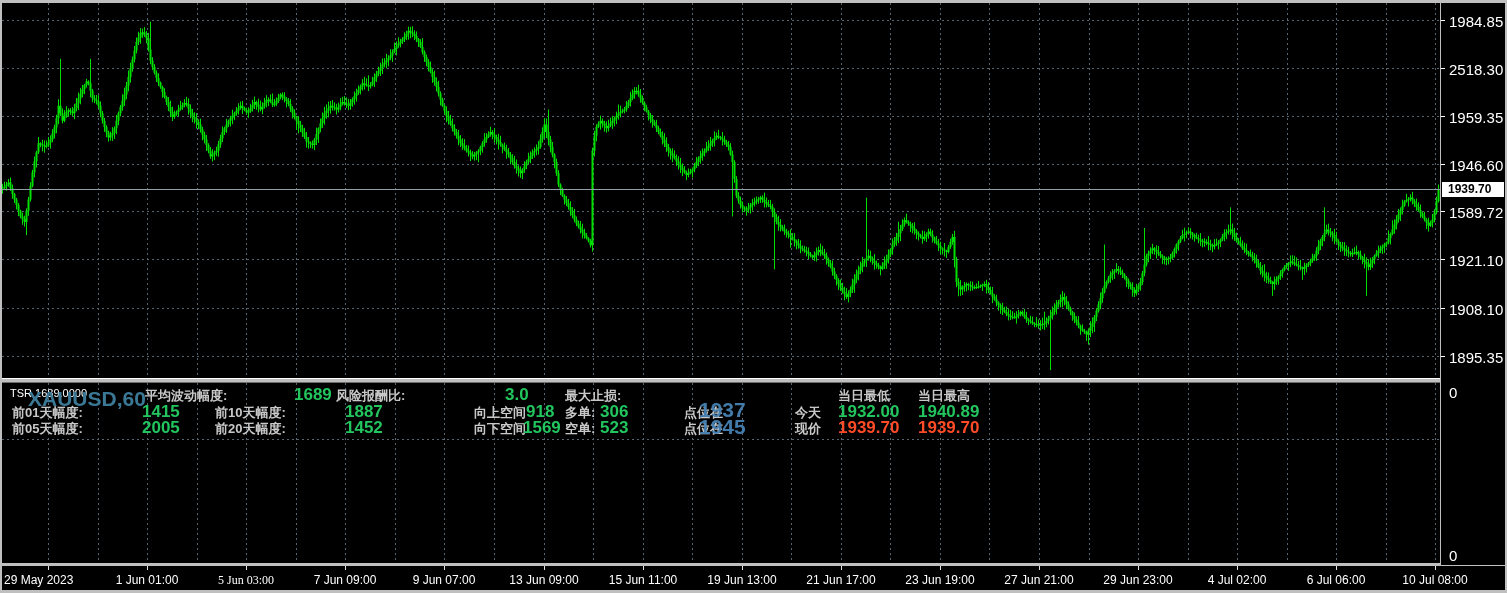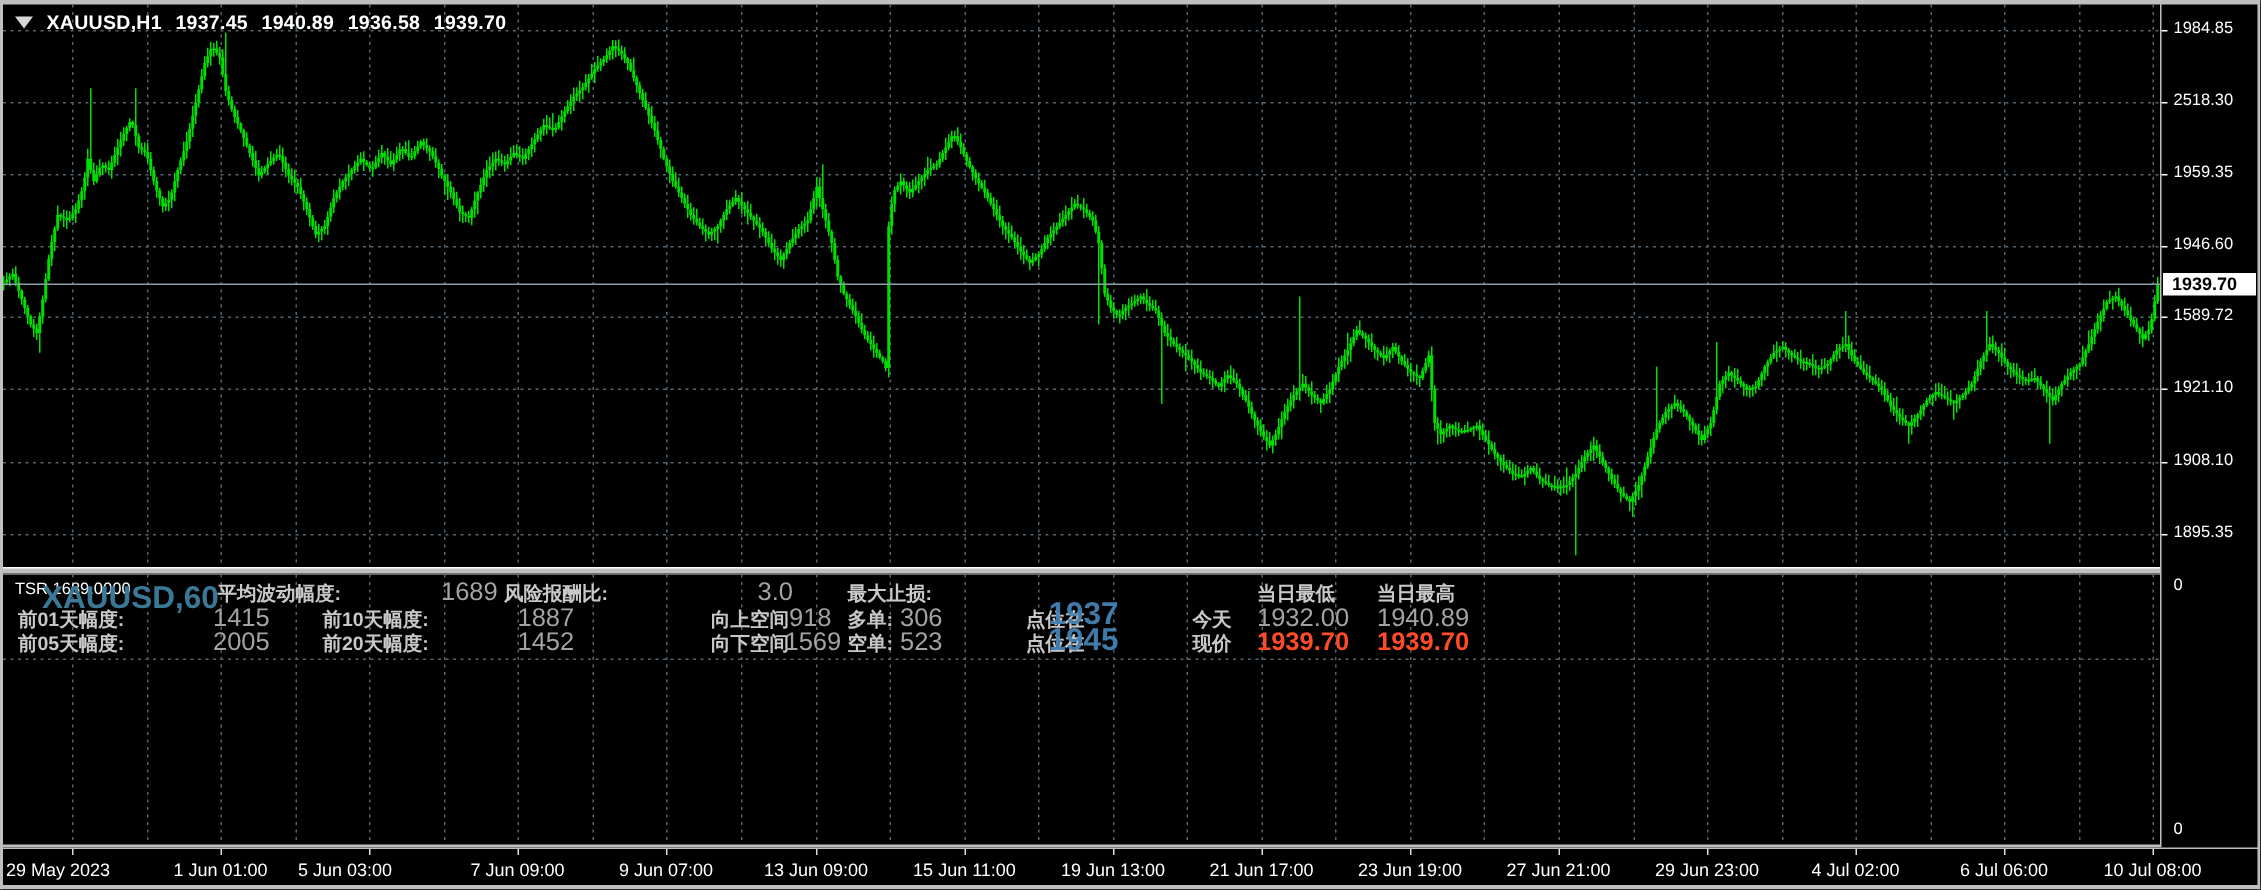--- a/index.html
+++ b/index.html
@@ -11,29 +11,29 @@
                letter-spacing:.2px;white-space:nowrap;z-index:5;}
   .ohlc-header span{margin-right:9px;}
   .tri{display:inline-block;width:0;height:0;border-left:6px solid transparent;
        border-right:6px solid transparent;border-top:8px solid #D8D8D8;margin-right:8px;}
   .splitter{position:absolute;left:2px;top:378px;width:1438px;height:5px;background:#BFBFBF;
             border-top:1px solid #FFF;border-bottom:1px solid #6E6E6E;box-sizing:border-box;z-index:6;}
   .subwindow{position:absolute;left:2px;top:383px;width:1438px;height:180px;background:#000;
              border-bottom:2px solid #BFBFBF;box-sizing:content-box;overflow:hidden;}
   .sub-label{position:absolute;white-space:nowrap;}
   .lbl{color:#C8C8C8;font-size:13px;font-weight:bold;}
-  .val{color:#a3a3a3;font-size:17px;font-weight:normal;}
+  .val{color:#22c55e;font-size:17px;font-weight:bold;}
   .val-red{color:#FF4B28;font-size:17px;font-weight:bold;}
   .val-blue{color:#4682B4;font-size:21px;font-weight:bold;opacity:.95;}
   .watermark{position:absolute;left:26px;top:4px;color:#3A7895;font-size:21px;font-weight:bold;
              z-index:2;white-space:nowrap;}
   .tsr{position:absolute;left:8px;top:4px;color:#FFF;font-size:11px;z-index:1;white-space:nowrap;}
   .price-axis{position:absolute;left:1440px;top:0;width:65px;height:565px;background:#000;
               border-left:1px solid #BFBFBF;z-index:10;}
-  .pa-label{position:absolute;left:8px;color:#FFF;font-size:11px;white-space:nowrap;}
+  .pa-label{position:absolute;left:8px;color:#FFF;font-size:15px;white-space:nowrap;}
   .pa-tick{position:absolute;left:0;width:4px;height:1px;background:#FFF;}
   .pa-current{position:absolute;left:1px;width:56px;height:15px;background:#FFF;color:#000;
               font-size:12px;font-weight:bold;text-align:left;padding-left:6px;line-height:15px;z-index:11;}
   .time-axis{position:absolute;left:0;top:565px;width:1507px;height:25px;background:#000;
              border-top:1px solid #BFBFBF;z-index:12;}
   .ta-label{position:absolute;top:7px;color:#FFF;font-size:12px;white-space:nowrap;transform:translateX(-50%);}
   .ta-label.first{transform:none;}
   .ta-tick{position:absolute;top:0;width:1px;height:4px;background:#E0E0E0;}
   .logo{position:absolute;right:3px;top:3px;display:flex;align-items:center;gap:5px;margin-top:32px;}
   .logo-text{color:#8C1D12;font-size:15px;font-weight:bold;font-family:"Liberation Serif", serif;}
@@ -80,23 +80,20 @@
         <line x1="0" y1="113.5" x2="1438" y2="113.5" stroke="#56656F" stroke-width="1" stroke-dasharray="2 3"></line>
         <line x1="0" y1="161.5" x2="1438" y2="161.5" stroke="#56656F" stroke-width="1" stroke-dasharray="2 3"></line>
         <line x1="0" y1="208.5" x2="1438" y2="208.5" stroke="#56656F" stroke-width="1" stroke-dasharray="2 3"></line>
         <line x1="0" y1="256.5" x2="1438" y2="256.5" stroke="#56656F" stroke-width="1" stroke-dasharray="2 3"></line>
         <line x1="0" y1="305.5" x2="1438" y2="305.5" stroke="#56656F" stroke-width="1" stroke-dasharray="2 3"></line>
         <line x1="0" y1="353.5" x2="1438" y2="353.5" stroke="#56656F" stroke-width="1" stroke-dasharray="2 3"></line>
         <path d="M0.5 180.9V190.6M2.5 178.7V187.2M4.5 179.0V187.8M6.5 176.0V183.8M8.5 174.5V187.9M10.5 181.5V195.7M12.5 189.9V200.1M14.5 194.9V206.4M16.5 200.1V213.1M18.5 206.7V215.3M20.5 209.7V221.7M22.5 212.7V223.7M24.5 205.4V232.1M26.5 193.9V212.8M28.5 179.2V198.6M30.5 166.9V184.4M32.5 153.5V174.3M34.5 147.8V164.5M36.5 134.0V151.0M38.5 139.2V144.3M40.5 136.9V148.4M42.5 137.4V149.7M44.5 137.6V145.4M46.5 133.9V144.1M48.5 132.4V145.6M50.5 126.3V139.3M52.5 121.7V135.5M54.5 111.8V130.2M56.5 96.2V121.2M58.5 55.9V112.9M60.5 105.4V120.4M62.5 107.2V119.2M64.5 103.2V114.9M66.5 105.3V113.7M68.5 105.1V112.0M70.5 104.1V113.1M72.5 100.8V116.2M74.5 94.9V108.4M76.5 89.5V107.1M78.5 84.9V101.3M80.5 81.9V94.4M82.5 80.9V91.2M84.5 75.8V84.6M86.5 77.3V82.4M88.5 55.9V94.2M90.5 85.9V99.3M92.5 92.1V100.1M94.5 92.0V101.4M96.5 92.3V105.5M98.5 98.4V114.3M100.5 108.0V120.5M102.5 115.0V128.8M104.5 122.2V134.2M106.5 127.7V138.6M108.5 128.7V137.7M110.5 124.1V137.9M112.5 123.4V135.9M114.5 112.1V131.2M116.5 108.5V122.2M118.5 101.9V113.4M120.5 91.3V107.7M122.5 84.8V102.9M124.5 79.0V96.2M126.5 67.5V88.3M128.5 59.6V79.7M130.5 53.6V68.7M132.5 43.0V59.4M134.5 34.5V50.5M136.5 28.8V42.0M138.5 25.0V40.8M140.5 25.7V34.9M142.5 24.1V34.0M144.5 28.1V40.2M146.5 29.9V48.5M148.5 18.8V61.2M150.5 54.2V67.1M152.5 61.1V71.5M154.5 67.3V78.9M156.5 70.4V82.9M158.5 78.5V85.8M160.5 82.7V94.8M162.5 85.2V95.5M164.5 92.7V102.0M166.5 94.1V108.1M168.5 97.6V114.2M170.5 103.6V118.0M172.5 107.6V115.9M174.5 107.5V112.8M176.5 101.8V113.7M178.5 97.9V107.6M180.5 99.4V106.9M182.5 96.1V104.3M184.5 93.8V103.6M186.5 95.4V111.6M188.5 101.3V115.2M190.5 106.0V119.2M192.5 109.2V120.6M194.5 110.1V125.5M196.5 116.3V126.0M198.5 115.7V129.6M200.5 123.8V137.4M202.5 128.7V140.4M204.5 132.1V147.9M206.5 140.3V150.3M208.5 144.1V155.9M210.5 146.2V158.5M212.5 147.6V157.2M214.5 143.7V153.2M216.5 137.8V153.7M218.5 131.9V144.9M220.5 123.4V139.1M222.5 123.6V132.0M224.5 115.8V130.0M226.5 116.6V124.0M228.5 112.8V123.5M230.5 106.7V121.2M232.5 108.8V117.2M234.5 104.1V112.8M236.5 100.3V111.6M238.5 98.5V106.8M240.5 97.9V111.0M242.5 103.6V108.2M244.5 104.7V111.4M246.5 104.4V114.8M248.5 100.8V109.8M250.5 96.8V108.5M252.5 93.6V106.0M254.5 97.6V106.8M256.5 95.7V109.4M258.5 97.7V108.4M260.5 99.2V111.2M262.5 94.8V105.6M264.5 92.2V104.4M266.5 94.4V103.0M268.5 91.4V100.2M270.5 90.5V104.0M272.5 95.9V103.8M274.5 94.4V103.1M276.5 90.9V99.9M278.5 90.1V96.4M280.5 89.4V97.2M282.5 89.2V99.4M284.5 94.0V104.4M286.5 95.0V103.2M288.5 95.9V108.9M290.5 103.1V115.6M292.5 106.4V116.4M294.5 112.8V127.0M296.5 113.1V130.3M298.5 117.9V129.1M300.5 121.8V133.8M302.5 124.8V136.0M304.5 129.0V144.6M306.5 134.0V145.6M308.5 138.4V145.0M310.5 137.5V145.7M312.5 134.9V147.1M314.5 124.6V142.1M316.5 124.3V139.9M318.5 115.5V129.3M320.5 109.5V124.9M322.5 103.8V121.6M324.5 101.4V115.8M326.5 98.6V114.3M328.5 98.0V110.6M330.5 97.1V107.5M332.5 99.4V107.6M334.5 100.8V111.5M336.5 99.6V109.5M338.5 95.1V107.2M340.5 93.9V102.5M342.5 93.1V102.6M344.5 94.3V105.1M346.5 95.8V107.2M348.5 96.0V106.7M350.5 94.4V103.8M352.5 88.5V101.7M354.5 85.6V98.7M356.5 82.4V91.8M358.5 81.5V91.4M360.5 76.1V87.5M362.5 73.7V86.6M364.5 75.3V83.7M366.5 72.3V88.0M368.5 79.2V85.5M370.5 73.8V83.3M372.5 70.4V84.1M374.5 67.9V78.9M376.5 63.7V73.2M378.5 59.8V73.0M380.5 55.4V71.0M382.5 55.1V64.3M384.5 50.8V65.3M386.5 52.2V63.3M388.5 46.3V57.3M390.5 46.4V58.9M392.5 39.5V50.2M394.5 38.4V52.5M396.5 34.3V44.9M398.5 35.8V44.4M400.5 34.2V41.0M402.5 29.3V39.0M404.5 27.8V37.2M406.5 23.6V36.7M408.5 23.8V35.2M410.5 23.3V34.2M412.5 27.3V37.2M414.5 28.5V39.2M416.5 35.0V43.9M418.5 36.2V45.0M420.5 35.2V51.5M422.5 47.3V58.9M424.5 51.5V63.4M426.5 56.1V68.4M428.5 58.5V70.4M430.5 66.1V79.9M432.5 67.7V82.6M434.5 74.3V88.4M436.5 77.8V93.5M438.5 88.4V102.5M440.5 94.6V103.9M442.5 101.3V111.7M444.5 103.4V119.2M446.5 108.0V121.6M448.5 111.8V122.9M450.5 115.4V128.4M452.5 121.3V132.4M454.5 126.0V135.6M456.5 126.9V142.4M458.5 132.2V144.0M460.5 135.2V146.9M462.5 136.2V147.4M464.5 142.0V149.6M466.5 142.5V153.5M468.5 146.6V158.0M470.5 148.1V156.3M472.5 148.9V157.6M474.5 148.1V157.2M476.5 146.1V159.3M478.5 142.7V152.2M480.5 138.2V149.7M482.5 130.1V143.7M484.5 130.1V139.7M486.5 128.3V135.0M488.5 123.8V133.7M490.5 127.0V136.3M492.5 125.1V139.7M494.5 131.7V141.4M496.5 130.9V146.6M498.5 132.8V143.7M500.5 140.5V150.3M502.5 139.5V147.9M504.5 141.7V155.8M506.5 145.1V154.5M508.5 149.0V161.3M510.5 151.2V161.3M512.5 152.9V165.6M514.5 156.5V170.5M516.5 162.3V173.5M518.5 163.4V174.9M520.5 165.2V176.2M522.5 158.3V169.8M524.5 156.8V166.1M526.5 149.7V161.1M528.5 148.4V160.2M530.5 146.3V156.0M532.5 144.4V154.6M534.5 141.4V152.3M536.5 138.1V151.6M538.5 131.2V145.8M540.5 124.4V139.7M542.5 115.1V135.1M544.5 115.4V135.0M546.5 106.5V142.3M548.5 132.8V149.4M550.5 139.0V154.4M552.5 150.2V165.3M554.5 155.5V172.9M556.5 167.2V184.0M558.5 180.4V192.1M560.5 184.7V193.9M562.5 191.3V201.6M564.5 193.0V203.1M566.5 196.0V206.6M568.5 198.2V212.8M570.5 204.1V215.3M572.5 205.8V219.4M574.5 213.5V223.1M576.5 217.6V225.5M578.5 218.1V230.6M580.5 220.7V235.5M582.5 225.7V235.6M584.5 230.1V236.5M586.5 234.2V239.4M588.5 235.9V244.5M590.5 144.7V248.6M592.5 127.8V153.5M594.5 121.3V138.3M596.5 118.4V125.0M598.5 112.6V126.7M600.5 115.4V124.7M602.5 117.8V128.7M604.5 118.3V129.7M606.5 116.7V128.5M608.5 114.7V124.2M610.5 112.8V125.9M612.5 113.6V123.4M614.5 108.6V121.1M616.5 101.5V116.7M618.5 102.7V114.4M620.5 105.7V110.4M622.5 104.0V110.3M624.5 98.1V108.8M626.5 96.9V105.0M628.5 88.8V103.6M630.5 86.3V97.2M632.5 84.2V95.8M634.5 84.1V91.4M636.5 81.8V93.7M638.5 86.0V99.7M640.5 92.5V101.7M642.5 98.3V108.2M644.5 101.7V109.5M646.5 107.0V117.5M648.5 109.9V120.3M650.5 112.0V124.7M652.5 117.1V123.1M654.5 116.8V129.1M656.5 122.8V131.3M658.5 125.5V134.4M660.5 128.3V141.5M662.5 130.1V144.0M664.5 134.2V148.9M666.5 141.0V153.5M668.5 145.3V156.6M670.5 145.2V159.2M672.5 147.3V156.6M674.5 151.4V162.9M676.5 153.2V166.6M678.5 155.0V170.1M680.5 160.3V173.2M682.5 163.1V170.8M684.5 167.6V177.2M686.5 165.5V174.3M688.5 165.8V171.3M690.5 164.5V174.6M692.5 159.9V169.3M694.5 153.9V165.0M696.5 153.4V163.2M698.5 147.9V160.7M700.5 145.4V157.7M702.5 145.4V153.5M704.5 138.9V149.6M706.5 137.2V148.1M708.5 134.0V147.7M710.5 135.7V144.0M712.5 128.4V143.4M714.5 129.6V136.9M716.5 126.9V136.1M718.5 132.9V137.3M720.5 129.0V142.5M722.5 132.8V141.8M724.5 136.8V143.9M726.5 137.9V147.6M728.5 140.1V152.8M730.5 147.7V213.4M732.5 157.2V179.9M734.5 173.1V195.0M736.5 189.1V200.6M738.5 193.6V205.6M740.5 198.4V209.5M742.5 203.3V209.1M744.5 203.2V212.7M746.5 199.9V209.9M748.5 200.0V210.5M750.5 195.8V207.7M752.5 194.7V203.5M754.5 193.5V201.5M756.5 193.9V200.7M758.5 192.9V199.9M760.5 192.3V199.9M762.5 189.6V204.5M764.5 194.5V204.5M766.5 196.9V204.1M768.5 196.9V206.2M770.5 200.8V214.3M772.5 205.3V266.3M774.5 210.9V221.3M776.5 212.8V227.7M778.5 216.1V228.5M780.5 222.0V228.1M782.5 221.5V232.0M784.5 225.8V234.6M786.5 227.5V235.4M788.5 226.3V244.6M790.5 230.1V237.4M792.5 230.2V243.5M794.5 236.5V246.4M796.5 235.9V245.6M798.5 237.3V250.3M800.5 242.5V248.5M802.5 242.8V249.9M804.5 243.7V253.3M806.5 244.5V256.0M808.5 249.0V254.4M810.5 251.6V256.0M812.5 248.4V258.1M814.5 244.5V258.5M816.5 243.5V252.7M818.5 240.6V253.2M820.5 242.8V252.3M822.5 245.9V255.8M824.5 249.5V261.7M826.5 254.6V263.7M828.5 257.0V265.3M830.5 257.6V272.6M832.5 264.8V276.1M834.5 271.2V282.5M836.5 275.2V287.0M838.5 276.5V288.0M840.5 279.8V290.5M842.5 283.7V297.3M844.5 285.0V295.9M846.5 287.3V299.3M848.5 283.5V294.1M850.5 275.7V290.0M852.5 271.1V289.8M854.5 266.4V280.1M856.5 262.7V277.4M858.5 258.6V271.1M860.5 253.9V269.3M862.5 255.7V263.7M864.5 194.6V264.1M866.5 246.4V257.7M868.5 247.7V259.3M870.5 253.4V261.7M872.5 251.2V266.6M874.5 257.6V265.7M876.5 259.8V266.5M878.5 262.5V272.4M880.5 259.2V267.2M882.5 253.5V266.1M884.5 251.8V265.8M886.5 246.4V260.5M888.5 245.3V254.1M890.5 235.4V251.8M892.5 234.0V243.9M894.5 229.8V242.9M896.5 218.8V240.2M898.5 221.9V238.2M900.5 216.3V227.9M902.5 214.4V223.6M904.5 210.6V220.5M906.5 217.3V222.9M908.5 218.6V229.1M910.5 220.0V230.3M912.5 219.3V231.6M914.5 226.1V236.2M916.5 228.5V237.5M918.5 230.8V235.4M920.5 227.5V240.7M922.5 228.2V237.8M924.5 229.3V239.0M926.5 225.7V235.7M928.5 225.5V233.2M930.5 227.2V239.6M932.5 233.6V240.5M934.5 232.9V241.7M936.5 235.9V248.0M938.5 238.8V251.5M940.5 244.3V251.5M942.5 240.0V253.5M944.5 246.8V255.0M946.5 241.9V250.4M948.5 235.7V245.8M950.5 230.9V241.8M952.5 227.9V264.6M954.5 253.9V284.2M956.5 275.2V293.3M958.5 277.1V292.9M960.5 282.4V292.0M962.5 279.0V288.7M964.5 279.4V288.4M966.5 279.8V287.2M968.5 278.3V288.1M970.5 278.7V287.6M972.5 282.4V286.2M974.5 280.4V286.0M976.5 278.0V285.5M978.5 281.5V285.1M980.5 280.6V288.0M982.5 278.5V284.1M984.5 276.8V290.5M986.5 279.2V290.2M988.5 283.5V291.6M990.5 284.0V300.1M992.5 291.1V297.8M994.5 291.8V303.3M996.5 298.3V307.7M998.5 300.4V310.9M1000.5 299.9V312.1M1002.5 303.8V310.1M1004.5 303.5V313.2M1006.5 305.9V317.4M1008.5 306.8V317.1M1010.5 308.2V316.3M1012.5 309.8V315.7M1014.5 308.2V320.6M1016.5 306.8V315.5M1018.5 307.7V313.4M1020.5 307.5V313.2M1022.5 305.9V315.8M1024.5 308.9V319.9M1026.5 315.2V322.1M1028.5 312.8V320.7M1030.5 313.5V321.9M1032.5 319.1V324.2M1034.5 314.1V324.2M1036.5 316.5V325.7M1038.5 317.2V327.5M1040.5 314.7V326.0M1042.5 308.7V326.9M1044.5 314.3V324.3M1046.5 312.8V321.6M1048.5 306.8V367.1M1050.5 303.5V316.7M1052.5 300.3V311.8M1054.5 297.1V311.4M1056.5 296.9V304.5M1058.5 291.3V304.4M1060.5 288.1V304.3M1062.5 290.1V302.4M1064.5 293.1V306.3M1066.5 298.4V307.7M1068.5 303.7V312.1M1070.5 307.8V317.9M1072.5 309.5V320.2M1074.5 313.3V322.4M1076.5 313.1V325.2M1078.5 321.6V331.8M1080.5 321.3V328.8M1082.5 325.8V330.9M1084.5 327.5V337.9M1086.5 325.4V341.6M1088.5 318.1V334.0M1090.5 314.4V330.3M1092.5 312.0V328.9M1094.5 305.1V318.0M1096.5 298.2V309.6M1098.5 289.7V306.2M1100.5 285.1V299.7M1102.5 241.5V290.5M1104.5 277.4V285.5M1106.5 273.0V280.5M1108.5 268.3V279.9M1110.5 266.0V277.2M1112.5 266.2V275.9M1114.5 260.2V269.8M1116.5 263.1V271.5M1118.5 263.9V272.1M1120.5 266.5V275.0M1122.5 270.2V276.6M1124.5 273.0V284.2M1126.5 275.5V286.0M1128.5 279.2V286.4M1130.5 279.4V293.6M1132.5 284.2V294.0M1134.5 280.9V292.5M1136.5 281.1V289.1M1138.5 274.9V287.7M1140.5 268.0V281.8M1142.5 225.0V273.3M1144.5 250.8V263.6M1146.5 247.6V259.2M1148.5 244.3V255.9M1150.5 240.8V251.1M1152.5 244.1V251.7M1154.5 242.3V255.5M1156.5 243.0V253.1M1158.5 248.0V255.3M1160.5 251.4V261.1M1162.5 252.9V261.3M1164.5 253.8V262.1M1166.5 253.3V261.4M1168.5 251.0V259.3M1170.5 248.4V256.4M1172.5 244.5V254.6M1174.5 240.4V250.7M1176.5 236.7V247.7M1178.5 233.0V240.0M1180.5 226.8V236.4M1182.5 224.7V238.4M1184.5 227.5V235.3M1186.5 224.3V230.6M1188.5 225.2V235.4M1190.5 229.0V236.6M1192.5 230.6V238.6M1194.5 229.9V236.2M1196.5 231.7V240.2M1198.5 230.1V242.9M1200.5 235.7V244.3M1202.5 235.2V243.8M1204.5 236.3V242.1M1206.5 233.1V247.3M1208.5 236.8V247.2M1210.5 240.4V249.2M1212.5 236.2V246.5M1214.5 235.6V243.1M1216.5 237.1V246.4M1218.5 235.4V244.1M1220.5 231.0V238.2M1222.5 226.3V238.2M1224.5 226.1V236.2M1226.5 221.6V231.6M1228.5 204.4V231.8M1230.5 220.6V236.4M1232.5 224.9V237.9M1234.5 229.6V239.6M1236.5 235.0V241.6M1238.5 233.9V243.7M1240.5 237.5V247.0M1242.5 239.7V250.2M1244.5 240.7V252.1M1246.5 247.9V253.7M1248.5 246.5V253.9M1250.5 248.7V258.4M1252.5 250.1V260.5M1254.5 251.7V264.8M1256.5 257.1V265.3M1258.5 259.0V271.8M1260.5 262.1V274.3M1262.5 261.3V278.4M1264.5 268.8V280.1M1266.5 269.5V280.6M1268.5 273.7V281.0M1270.5 277.8V292.9M1272.5 273.6V286.9M1274.5 273.3V281.9M1276.5 272.2V281.6M1278.5 267.2V277.0M1280.5 265.6V274.7M1282.5 262.2V268.3M1284.5 259.9V265.8M1286.5 259.1V267.9M1288.5 252.5V264.2M1290.5 252.2V261.9M1292.5 252.9V263.1M1294.5 254.4V263.4M1296.5 257.8V267.3M1298.5 256.9V267.4M1300.5 263.5V276.8M1302.5 259.7V272.1M1304.5 260.2V269.5M1306.5 259.0V263.9M1308.5 255.7V263.3M1310.5 250.7V259.8M1312.5 251.0V257.9M1314.5 244.3V257.9M1316.5 236.8V251.3M1318.5 235.7V247.0M1320.5 232.0V243.3M1322.5 204.4V238.3M1324.5 221.7V231.2M1326.5 220.7V232.5M1328.5 224.9V234.3M1330.5 228.2V238.2M1332.5 225.8V241.2M1334.5 228.9V239.7M1336.5 236.3V247.0M1338.5 238.9V249.0M1340.5 239.0V248.2M1342.5 239.1V252.9M1344.5 242.3V253.1M1346.5 243.8V254.4M1348.5 248.1V253.5M1350.5 245.6V254.0M1352.5 244.3V251.5M1354.5 242.5V252.3M1356.5 247.5V256.4M1358.5 247.6V256.9M1360.5 252.9V261.2M1362.5 250.7V265.4M1364.5 254.3V292.9M1366.5 256.0V267.3M1368.5 254.7V267.0M1370.5 254.1V265.1M1372.5 251.4V261.3M1374.5 247.1V253.8M1376.5 242.7V254.9M1378.5 242.5V250.1M1380.5 241.4V250.9M1382.5 239.8V249.8M1384.5 238.5V244.4M1386.5 227.3V241.4M1388.5 229.5V241.5M1390.5 217.3V232.3M1392.5 216.4V230.8M1394.5 212.2V226.5M1396.5 205.9V219.5M1398.5 204.4V218.0M1400.5 196.7V211.5M1402.5 196.9V203.9M1404.5 190.8V199.6M1406.5 194.1V203.5M1408.5 191.3V198.5M1410.5 188.8V201.4M1412.5 196.1V204.1M1414.5 195.5V207.8M1416.5 199.3V208.6M1418.5 201.4V214.8M1420.5 208.6V215.1M1422.5 208.8V218.4M1424.5 215.1V226.1M1426.5 214.7V228.5M1428.5 217.6V223.9M1430.5 211.0V224.4M1432.5 206.1V219.4M1434.5 193.7V211.4M1436.5 181.5V199.6" stroke="#00E000" stroke-width="1" fill="none"></path>
         <path d="M0.5 185.3V187.1M2.5 183.4V185.3M4.5 181.5V183.4M6.5 179.6V181.5M8.5 179.6V185.3M10.5 185.3V190.9M12.5 190.9V196.5M14.5 196.5V202.1M16.5 202.1V207.8M18.5 207.8V213.4M20.5 213.4V216.2M22.5 216.2V219.0M24.5 207.8V219.0M26.5 196.5V207.8M28.5 183.0V196.5M30.5 169.5V183.0M32.5 158.3V169.5M34.5 149.3V158.3M36.5 140.3V149.3M38.5 140.3V141.5M40.5 141.3V142.5M42.5 142.4V143.6M44.5 142.5V143.7M46.5 139.5V142.5M48.5 136.5V139.5M50.5 130.5V136.5M52.5 124.5V130.5M54.5 115.3V124.5M56.5 102.8V115.3M58.5 102.8V110.3M60.5 110.3V117.8M62.5 113.3V117.8M64.5 108.8V113.3M66.5 107.3V108.8M68.5 107.3V108.8M70.5 108.8V110.3M72.5 105.3V110.3M74.5 100.3V105.3M76.5 95.3V100.3M78.5 90.8V95.3M80.5 86.3V90.8M82.5 82.1V86.3M84.5 78.4V82.1M86.5 78.4V80.3M88.5 80.3V87.8M90.5 87.8V95.3M92.5 95.3V96.8M94.5 96.8V98.3M96.5 98.3V102.8M98.5 102.8V110.3M100.5 110.3V117.8M102.5 117.8V124.1M104.5 124.1V129.4M106.5 129.4V134.6M108.5 132.4V134.6M110.5 130.1V132.4M112.5 125.3V130.1M114.5 117.8V125.3M116.5 110.3V117.8M118.5 104.0V110.3M120.5 97.8V104.0M122.5 91.5V97.8M124.5 82.8V91.5M126.5 74.0V82.8M128.5 65.3V74.0M130.5 56.5V65.3M132.5 47.8V56.5M134.5 39.0V47.8M136.5 34.5V39.0M138.5 30.0V34.5M140.5 29.3V30.5M142.5 29.3V32.3M144.5 32.3V35.3M146.5 35.3V46.5M148.5 46.5V57.8M150.5 57.8V63.8M152.5 63.8V69.8M154.5 69.8V75.0M156.5 75.0V79.5M158.5 79.5V84.0M160.5 84.0V89.0M162.5 89.0V94.0M164.5 94.0V99.0M166.5 99.0V104.0M168.5 104.0V109.0M170.5 109.0V114.0M172.5 111.5V114.0M174.5 109.0V111.5M176.5 106.5V109.0M178.5 104.4V106.5M180.5 102.2V104.4M182.5 100.1V102.2M184.5 100.1V101.3M186.5 101.1V105.4M188.5 105.4V109.7M190.5 109.7V114.0M192.5 114.0V116.5M194.5 116.5V119.0M196.5 119.0V121.5M198.5 121.5V126.5M200.5 126.5V131.5M202.5 131.5V136.5M204.5 136.5V142.1M206.5 142.1V147.8M208.5 147.8V153.4M210.5 151.5V153.4M212.5 149.6V151.5M214.5 147.8V149.6M216.5 141.5V147.8M218.5 135.3V141.5M220.5 129.0V135.3M222.5 125.3V129.0M224.5 121.5V125.3M226.5 117.8V121.5M228.5 115.3V117.8M230.5 112.8V115.3M232.5 110.3V112.8M234.5 107.8V110.3M236.5 105.3V107.8M238.5 102.8V105.3M240.5 102.8V104.9M242.5 104.9V107.0M244.5 107.0V109.2M246.5 108.6V109.8M248.5 105.4V108.6M250.5 102.2V105.4M252.5 99.0V102.2M254.5 99.0V101.5M256.5 101.5V104.0M258.5 104.0V106.5M260.5 103.3V106.5M262.5 100.1V103.3M264.5 96.9V100.1M266.5 96.5V97.7M268.5 96.5V99.0M270.5 99.0V101.5M272.5 101.1V102.3M274.5 97.9V101.1M276.5 94.7V97.9M278.5 91.5V94.7M280.5 91.5V93.6M282.5 93.6V95.8M284.5 95.8V97.9M286.5 97.9V101.1M288.5 101.1V105.4M290.5 105.4V109.7M292.5 109.7V114.0M294.5 114.0V117.8M296.5 117.8V121.5M298.5 121.5V125.3M300.5 125.3V129.6M302.5 129.6V134.0M304.5 134.0V138.4M306.5 138.4V139.6M308.5 139.6V140.9M310.5 140.9V142.1M312.5 136.5V142.1M314.5 130.9V136.5M316.5 125.3V130.9M318.5 120.3V125.3M320.5 115.3V120.3M322.5 110.3V115.3M324.5 107.8V110.3M326.5 105.3V107.8M328.5 102.8V105.3M330.5 102.8V104.0M332.5 104.0V105.3M334.5 105.3V106.5M336.5 104.0V106.5M338.5 101.5V104.0M340.5 99.0V101.5M342.5 99.0V100.3M344.5 100.3V101.5M346.5 101.5V102.8M348.5 99.5V102.8M350.5 96.3V99.5M352.5 93.1V96.3M354.5 89.9V93.1M356.5 86.7V89.9M358.5 83.5V86.7M360.5 80.3V83.5M362.5 80.3V81.5M364.5 81.3V82.5M366.5 82.4V83.6M368.5 82.1V83.5M370.5 78.4V82.1M372.5 74.6V78.4M374.5 71.1V74.6M376.5 67.9V71.1M378.5 64.7V67.9M380.5 61.5V64.7M382.5 59.4V61.5M384.5 57.2V59.4M386.5 55.1V57.2M388.5 52.4V55.1M390.5 49.2V52.4M392.5 46.0V49.2M394.5 42.8V46.0M396.5 40.6V42.8M398.5 38.5V40.6M400.5 36.3V38.5M402.5 33.8V36.3M404.5 30.8V33.8M406.5 27.8V30.8M408.5 27.8V29.3M410.5 29.3V30.8M412.5 30.8V33.0M414.5 33.0V36.0M416.5 36.0V39.0M418.5 39.0V44.0M420.5 44.0V49.0M422.5 49.0V54.0M424.5 54.0V59.0M426.5 59.0V64.0M428.5 64.0V69.0M430.5 69.0V74.0M432.5 74.0V79.0M434.5 79.0V84.0M436.5 84.0V90.3M438.5 90.3V96.5M440.5 96.5V102.8M442.5 102.8V107.8M444.5 107.8V112.8M446.5 112.8V117.8M448.5 117.8V121.5M450.5 121.5V125.3M452.5 125.3V129.0M454.5 129.0V132.8M456.5 132.8V136.5M458.5 136.5V140.3M460.5 140.3V142.8M462.5 142.8V145.3M464.5 145.3V147.8M466.5 147.8V149.6M468.5 149.6V151.5M470.5 151.5V153.4M472.5 151.5V153.4M474.5 149.6V151.5M476.5 147.8V149.6M478.5 144.0V147.8M480.5 140.3V144.0M482.5 136.5V140.3M484.5 134.0V136.5M486.5 131.5V134.0M488.5 129.0V131.5M490.5 129.0V131.5M492.5 131.5V134.0M494.5 134.0V136.5M496.5 136.5V139.0M498.5 139.0V141.5M500.5 141.5V144.0M502.5 144.0V146.5M504.5 146.5V149.0M506.5 149.0V151.5M508.5 151.5V155.3M510.5 155.3V159.0M512.5 159.0V162.8M514.5 162.8V165.3M516.5 165.3V167.8M518.5 167.8V170.3M520.5 166.5V170.3M522.5 162.8V166.5M524.5 159.0V162.8M526.5 155.9V159.0M528.5 152.8V155.9M530.5 149.6V152.8M532.5 147.8V149.6M534.5 145.9V147.8M536.5 144.0V145.9M538.5 136.5V144.0M540.5 129.0V136.5M542.5 121.5V129.0M544.5 121.5V129.0M546.5 129.0V136.5M548.5 136.5V144.0M550.5 144.0V151.5M552.5 151.5V159.0M554.5 159.0V170.3M556.5 170.3V181.5M558.5 181.5V187.1M560.5 187.1V192.8M562.5 192.8V196.5M564.5 196.5V200.3M566.5 200.3V204.0M568.5 204.0V207.8M570.5 207.8V212.3M572.5 212.3V216.8M574.5 216.8V220.5M576.5 220.5V223.5M578.5 223.5V226.5M580.5 226.5V229.5M582.5 229.5V232.5M584.5 232.5V235.3M586.5 235.3V237.8M588.5 237.8V242.3M590.5 147.8V242.3M592.5 132.8V147.8M594.5 123.8V132.8M596.5 120.8V123.8M598.5 117.8V120.8M600.5 117.8V120.3M602.5 120.3V122.8M604.5 122.8V125.3M606.5 122.8V125.3M608.5 120.3V122.8M610.5 117.8V120.3M612.5 115.3V117.8M614.5 112.8V115.3M616.5 110.3V112.8M618.5 109.0V110.3M620.5 107.8V109.0M622.5 106.5V107.8M624.5 102.8V106.5M626.5 99.0V102.8M628.5 95.3V99.0M630.5 91.5V95.3M632.5 87.8V91.5M634.5 87.8V89.0M636.5 87.8V91.5M638.5 91.5V95.3M640.5 95.3V99.8M642.5 99.8V104.3M644.5 104.3V108.4M646.5 108.4V112.1M648.5 112.1V115.9M650.5 115.9V119.0M652.5 119.0V122.1M654.5 122.1V125.3M656.5 125.3V129.0M658.5 129.0V132.8M660.5 132.8V136.5M662.5 136.5V140.3M664.5 140.3V144.0M666.5 144.0V147.8M668.5 147.8V150.3M670.5 150.3V152.8M672.5 152.8V155.3M674.5 155.3V158.4M676.5 158.4V161.5M678.5 161.5V164.6M680.5 164.6V167.1M682.5 167.1V169.6M684.5 169.6V172.1M686.5 170.3V172.1M688.5 168.4V170.3M690.5 166.5V168.4M692.5 162.8V166.5M694.5 159.0V162.8M696.5 155.3V159.0M698.5 152.8V155.3M700.5 150.3V152.8M702.5 147.8V150.3M704.5 145.3V147.8M706.5 142.8V145.3M708.5 140.3V142.8M710.5 137.8V140.3M712.5 135.3V137.8M714.5 132.8V135.3M716.5 132.8V134.0M718.5 134.0V135.3M720.5 135.3V136.5M722.5 136.5V139.0M724.5 139.0V141.5M726.5 141.5V144.0M728.5 144.0V151.5M730.5 151.5V159.0M732.5 159.0V175.9M734.5 175.9V192.8M736.5 192.8V197.4M738.5 197.4V202.1M740.5 202.1V204.4M742.5 204.4V206.6M744.5 206.6V207.8M746.5 204.4V206.6M748.5 202.1V204.4M750.5 200.6V202.1M752.5 199.1V200.6M754.5 197.6V199.1M756.5 196.1V197.6M758.5 194.6V196.1M760.5 194.6V196.9M762.5 196.9V199.1M764.5 199.1V201.0M766.5 201.0V202.5M768.5 202.5V204.0M770.5 204.0V209.0M772.5 209.0V214.0M774.5 214.0V219.0M776.5 219.0V221.5M778.5 221.5V224.0M780.5 224.0V226.5M782.5 226.5V228.4M784.5 228.4V230.3M786.5 230.3V232.1M788.5 232.1V234.0M790.5 234.0V235.9M792.5 235.9V237.8M794.5 237.8V240.3M796.5 240.3V242.8M798.5 242.8V245.3M800.5 245.3V246.5M802.5 246.5V247.8M804.5 247.8V249.0M806.5 249.0V250.9M808.5 250.9V252.8M810.5 252.8V254.6M812.5 252.1V254.6M814.5 249.6V252.1M816.5 247.1V249.6M818.5 247.1V249.0M820.5 249.0V250.9M822.5 250.9V252.8M824.5 252.8V256.5M826.5 256.5V260.3M828.5 260.3V264.0M830.5 264.0V268.4M832.5 268.4V272.8M834.5 272.8V277.1M836.5 277.1V280.9M838.5 280.9V284.6M840.5 284.6V288.4M842.5 288.4V291.2M844.5 291.2V294.0M846.5 290.3V294.0M848.5 286.5V290.3M850.5 281.5V286.5M852.5 276.5V281.5M854.5 271.5V276.5M856.5 267.8V271.5M858.5 264.0V267.8M860.5 260.3V264.0M862.5 257.8V260.3M864.5 255.3V257.8M866.5 252.8V255.3M868.5 252.8V255.3M870.5 255.3V257.8M872.5 257.8V260.3M874.5 260.3V262.1M876.5 262.1V264.0M878.5 264.0V265.9M880.5 262.8V265.9M882.5 259.6V262.8M884.5 256.5V259.6M886.5 251.5V256.5M888.5 246.5V251.5M890.5 241.5V246.5M892.5 237.8V241.5M894.5 234.0V237.8M896.5 230.3V234.0M898.5 225.9V230.3M900.5 221.5V225.9M902.5 217.1V221.5M904.5 217.1V219.0M906.5 219.0V220.9M908.5 220.9V222.8M910.5 222.8V225.3M912.5 225.3V227.8M914.5 227.8V230.3M916.5 230.3V232.1M918.5 232.1V234.0M920.5 234.0V235.9M922.5 233.4V235.9M924.5 230.9V233.4M926.5 228.4V230.9M928.5 228.4V231.5M930.5 231.5V234.6M932.5 234.6V237.8M934.5 237.8V240.3M936.5 240.3V242.8M938.5 242.8V245.3M940.5 245.3V246.5M942.5 246.5V247.8M944.5 247.8V249.0M946.5 244.0V249.0M948.5 239.0V244.0M950.5 234.0V239.0M952.5 234.0V256.5M954.5 256.5V279.0M956.5 279.0V282.8M958.5 282.8V286.5M960.5 284.6V286.5M962.5 282.8V284.6M964.5 280.9V282.8M966.5 280.9V282.1M968.5 282.1V283.4M970.5 283.4V284.6M972.5 284.3V285.5M974.5 283.9V285.1M976.5 283.5V284.7M978.5 282.6V283.8M980.5 281.8V283.0M982.5 280.9V282.1M984.5 280.9V284.0M986.5 284.0V287.1M988.5 287.1V290.3M990.5 290.3V293.4M992.5 293.4V296.5M994.5 296.5V299.6M996.5 299.6V302.1M998.5 302.1V304.6M1000.5 304.6V307.1M1002.5 307.1V309.0M1004.5 309.0V310.9M1006.5 310.9V312.8M1008.5 312.8V314.0M1010.5 313.4V314.6M1012.5 314.0V315.2M1014.5 312.8V314.6M1016.5 310.9V312.8M1018.5 309.0V310.9M1020.5 309.0V311.5M1022.5 311.5V314.0M1024.5 314.0V316.5M1026.5 316.5V317.8M1028.5 317.8V319.0M1030.5 319.0V320.3M1032.5 320.3V321.5M1034.5 320.9V322.1M1036.5 321.5V322.7M1038.5 321.5V322.7M1040.5 320.9V322.1M1042.5 320.3V321.5M1044.5 317.8V320.3M1046.5 315.3V317.8M1048.5 312.8V315.3M1050.5 309.0V312.8M1052.5 305.3V309.0M1054.5 301.5V305.3M1056.5 299.0V301.5M1058.5 296.5V299.0M1060.5 294.0V296.5M1062.5 294.0V297.8M1064.5 297.8V301.5M1066.5 301.5V305.3M1068.5 305.3V309.0M1070.5 309.0V312.8M1072.5 312.8V316.5M1074.5 316.5V319.6M1076.5 319.6V322.8M1078.5 322.8V325.9M1080.5 325.9V327.8M1082.5 327.8V329.6M1084.5 329.6V331.5M1086.5 327.8V331.5M1088.5 324.0V327.8M1090.5 320.3V324.0M1092.5 314.0V320.3M1094.5 307.8V314.0M1096.5 301.5V307.8M1098.5 295.3V301.5M1100.5 289.0V295.3M1102.5 282.8V289.0M1104.5 279.0V282.8M1106.5 275.3V279.0M1108.5 271.5V275.3M1110.5 269.6V271.5M1112.5 267.8V269.6M1114.5 265.9V267.8M1116.5 265.9V267.8M1118.5 267.8V269.6M1120.5 269.6V271.5M1122.5 271.5V274.6M1124.5 274.6V277.8M1126.5 277.8V280.9M1128.5 280.9V284.0M1130.5 284.0V287.1M1132.5 287.1V290.3M1134.5 286.5V290.3M1136.5 282.8V286.5M1138.5 279.0V282.8M1140.5 270.3V279.0M1142.5 261.5V270.3M1144.5 252.8V261.5M1146.5 250.3V252.8M1148.5 247.8V250.3M1150.5 245.3V247.8M1152.5 245.3V247.1M1154.5 247.1V249.0M1156.5 249.0V250.9M1158.5 250.9V252.8M1160.5 252.8V254.6M1162.5 254.6V256.5M1164.5 255.9V257.1M1166.5 255.3V256.5M1168.5 254.6V255.8M1170.5 250.3V254.6M1172.5 245.9V250.3M1174.5 241.5V245.9M1176.5 238.4V241.5M1178.5 235.3V238.4M1180.5 232.1V235.3M1182.5 230.9V232.1M1184.5 229.6V230.9M1186.5 228.4V229.6M1188.5 228.4V230.3M1190.5 230.3V232.1M1192.5 232.1V234.0M1194.5 234.0V235.3M1196.5 235.3V236.5M1198.5 236.5V237.8M1200.5 237.8V239.0M1202.5 238.4V239.6M1204.5 239.0V240.2M1206.5 239.6V240.9M1208.5 240.9V242.1M1210.5 242.1V243.4M1212.5 242.1V243.4M1214.5 240.9V242.1M1216.5 239.6V240.9M1218.5 236.5V239.6M1220.5 233.4V236.5M1222.5 230.3V233.4M1224.5 229.0V230.3M1226.5 227.8V229.0M1228.5 226.5V227.8M1230.5 226.5V230.3M1232.5 230.3V234.0M1234.5 234.0V237.8M1236.5 237.8V240.3M1238.5 240.3V242.8M1240.5 242.8V245.3M1242.5 245.3V247.1M1244.5 247.1V249.0M1246.5 249.0V250.9M1248.5 250.9V252.8M1250.5 252.8V254.6M1252.5 254.6V256.5M1254.5 256.5V260.3M1256.5 260.3V264.0M1258.5 264.0V267.8M1260.5 267.8V270.3M1262.5 270.3V272.8M1264.5 272.8V275.3M1266.5 275.3V277.1M1268.5 277.1V279.0M1270.5 279.0V280.9M1272.5 278.4V280.9M1274.5 275.9V278.4M1276.5 273.4V275.9M1278.5 270.3V273.4M1280.5 267.1V270.3M1282.5 264.0V267.1M1284.5 262.1V264.0M1286.5 260.3V262.1M1288.5 258.4V260.3M1290.5 258.4V259.6M1292.5 259.6V260.9M1294.5 260.9V262.1M1296.5 262.1V263.4M1298.5 263.4V264.6M1300.5 264.6V265.9M1302.5 264.0V265.9M1304.5 262.1V264.0M1306.5 260.3V262.1M1308.5 257.8V260.3M1310.5 255.3V257.8M1312.5 252.8V255.3M1314.5 247.8V252.8M1316.5 242.8V247.8M1318.5 237.8V242.8M1320.5 234.0V237.8M1322.5 230.3V234.0M1324.5 226.5V230.3M1326.5 226.5V228.4M1328.5 228.4V230.3M1330.5 230.3V232.1M1332.5 232.1V235.3M1334.5 235.3V238.4M1336.5 238.4V241.5M1338.5 241.5V243.4M1340.5 243.4V245.3M1342.5 245.3V247.1M1344.5 247.1V248.4M1346.5 248.4V249.6M1348.5 249.6V250.9M1350.5 250.3V251.5M1352.5 249.6V250.8M1354.5 249.0V250.2M1356.5 249.0V251.5M1358.5 251.5V254.0M1360.5 254.0V256.5M1362.5 256.5V259.0M1364.5 259.0V261.5M1366.5 261.5V264.0M1368.5 260.3V264.0M1370.5 256.5V260.3M1372.5 252.8V256.5M1374.5 250.3V252.8M1376.5 247.8V250.3M1378.5 245.3V247.8M1380.5 243.4V245.3M1382.5 241.5V243.4M1384.5 239.6V241.5M1386.5 235.3V239.6M1388.5 230.9V235.3M1390.5 226.5V230.9M1392.5 221.5V226.5M1394.5 216.5V221.5M1396.5 211.5V216.5M1398.5 207.1V211.5M1400.5 202.8V207.1M1402.5 198.4V202.8M1404.5 197.1V198.4M1406.5 195.9V197.1M1408.5 194.6V195.9M1410.5 194.6V197.8M1412.5 197.8V200.9M1414.5 200.9V204.0M1416.5 204.0V207.1M1418.5 207.1V210.3M1420.5 210.3V213.4M1422.5 213.4V216.5M1424.5 216.5V219.6M1426.5 219.6V222.8M1428.5 219.8V222.8M1430.5 216.8V219.8M1432.5 209.5V216.8M1434.5 197.9V209.5M1436.5 186.4V197.9" stroke="#00E000" stroke-width="2" fill="none"></path>
         <line x1="0" y1="186.5" x2="1438" y2="186.5" stroke="#8E9FA8" stroke-width="1"></line>
       </svg>
-    <div class="ohlc-header">
-      <span class="tri"></span><span>XAUUSD,H1</span><span>1937.45</span><span>1940.89</span><span>1936.58</span><span>1939.70</span>
-    </div>
   </div>
 
   <div class="splitter"></div>
 
   <div class="subwindow">
     <svg id="sub-svg" width="1438" height="180" viewBox="0 0 1438 180">
         <line x1="46.5" y1="0" x2="46.5" y2="180" stroke="#56656F" stroke-width="1" stroke-dasharray="2 3"></line>
         <line x1="96.5" y1="0" x2="96.5" y2="180" stroke="#56656F" stroke-width="1" stroke-dasharray="2 3"></line>
         <line x1="145.5" y1="0" x2="145.5" y2="180" stroke="#56656F" stroke-width="1" stroke-dasharray="2 3"></line>
         <line x1="195.5" y1="0" x2="195.5" y2="180" stroke="#56656F" stroke-width="1" stroke-dasharray="2 3"></line>
@@ -199,21 +196,21 @@
         <circle cx="7" cy="10.5" r="1.5" fill="#E2472B"></circle>
           <circle cx="12" cy="10.5" r="1.5" fill="#E2472B"></circle>
       </svg>
       <span class="logo-text">EAHub</span>
     </div>
   <div class="ta-tick" style="left: 48px;"></div>
       <div class="ta-label first" style="left: 4px;">29 May 2023</div>
       <div class="ta-tick" style="left: 147px;"></div>
       <div class="ta-label" style="left: 147px;">1 Jun 01:00</div>
       <div class="ta-tick" style="left: 246px;"></div>
-      <div class="ta-label" style="left: 230px;">5 Jun 03:00</div>
+      <div class="ta-label" style="left: 246px; font-family: Liberation Serif, serif;">5 Jun 03:00</div>
       <div class="ta-tick" style="left: 345px;"></div>
       <div class="ta-label" style="left: 345px;">7 Jun 09:00</div>
       <div class="ta-tick" style="left: 444px;"></div>
       <div class="ta-label" style="left: 444px;">9 Jun 07:00</div>
       <div class="ta-tick" style="left: 544px;"></div>
       <div class="ta-label" style="left: 544px;">13 Jun 09:00</div>
       <div class="ta-tick" style="left: 643px;"></div>
       <div class="ta-label" style="left: 643px;">15 Jun 11:00</div>
       <div class="ta-tick" style="left: 742px;"></div>
       <div class="ta-label" style="left: 742px;">19 Jun 13:00</div>

